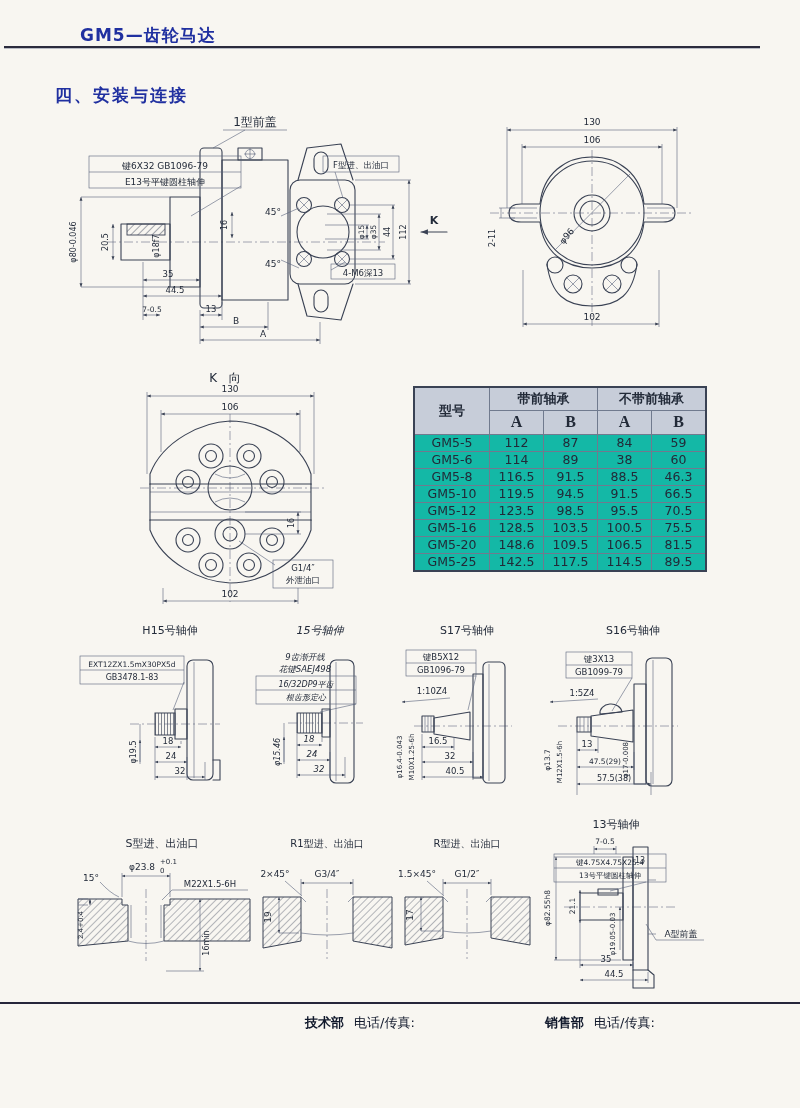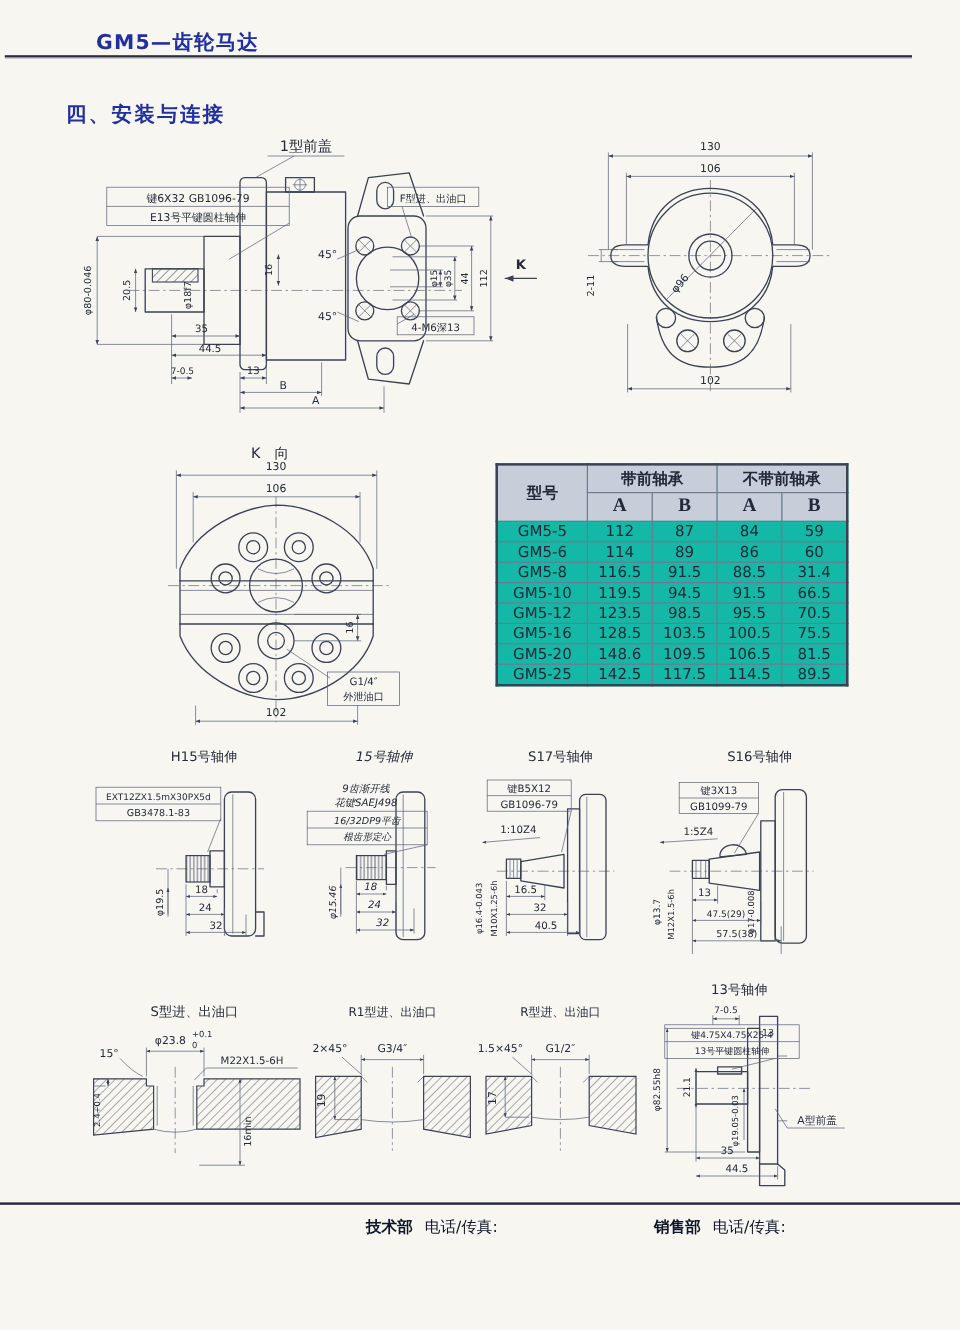--- a/index.html
+++ b/index.html
@@ -288,29 +288,29 @@
         <td class="model">GM5-5</td>
         <td>112</td>
         <td>87</td>
         <td>84</td>
         <td>59</td>
       </tr>
     <tr>
         <td class="model">GM5-6</td>
         <td>114</td>
         <td>89</td>
-        <td>86</td>
+        <td>38</td>
         <td>60</td>
       </tr>
     <tr>
         <td class="model">GM5-8</td>
         <td>116.5</td>
         <td>91.5</td>
         <td>88.5</td>
-        <td>31.4</td>
+        <td>46.3</td>
       </tr>
     <tr>
         <td class="model">GM5-10</td>
         <td>119.5</td>
         <td>94.5</td>
         <td>91.5</td>
         <td>66.5</td>
       </tr>
     <tr>
         <td class="model">GM5-12</td>

